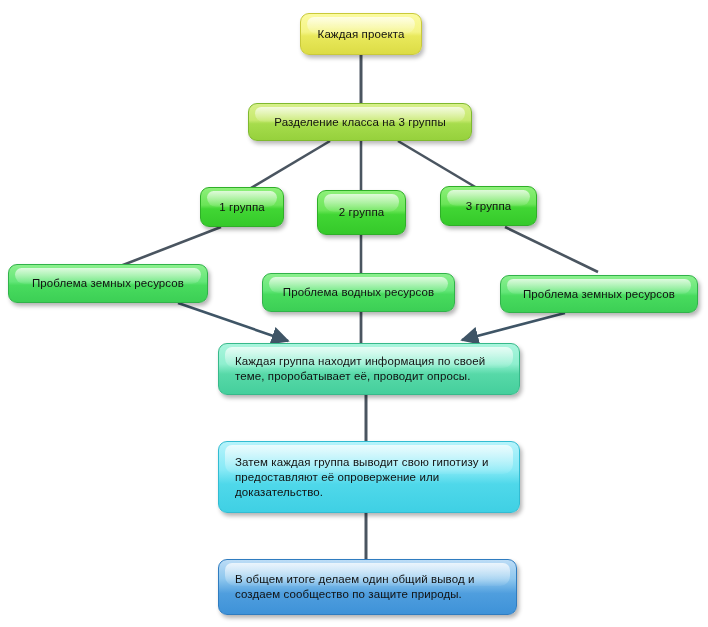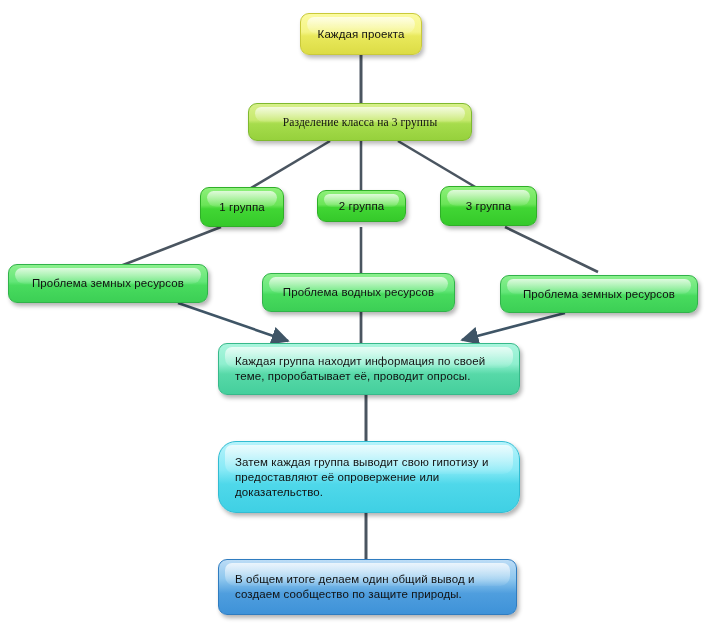--- a/index.html
+++ b/index.html
@@ -116,29 +116,29 @@
     <line x1="565" y1="313" x2="462" y2="340" stroke="#3f5566" stroke-width="2.6" marker-end="url(#arrow)"></line>
 
     <line x1="366" y1="395" x2="366" y2="441" stroke="#4a5560" stroke-width="3"></line>
     <line x1="366" y1="513" x2="366" y2="559" stroke="#4a5560" stroke-width="3"></line>
   </svg>
 
   <div class="node n-yellow center-text" style="left:300px;top:13px;width:122px;height:42px;">
     <span class="lbl">Каждая проекта</span>
   </div>
 
-  <div class="node n-ygreen center-text" style="left:248px;top:103px;width:224px;height:38px;font-family:Liberation Serif, serif;">
+  <div class="node n-ygreen center-text" style="left:248px;top:103px;width:224px;height:38px;">
     <span class="lbl">Разделение класса на 3 группы</span>
   </div>
 
   <div class="node n-green center-text" style="left:200px;top:187px;width:84px;height:40px;">
     <span class="lbl">1 группа</span>
   </div>
 
-  <div class="node n-green center-text" style="left:317px;top:190px;width:89px;height:32px;">
+  <div class="node n-green center-text" style="left:317px;top:190px;width:89px;height:45px;">
     <span class="lbl">2 группа</span>
   </div>
 
   <div class="node n-green center-text" style="left:440px;top:186px;width:97px;height:40px;">
     <span class="lbl">3 группа</span>
   </div>
 
   <div class="node n-green2 center-text" style="left:8px;top:264px;width:200px;height:39px;">
     <span class="lbl">Проблема земных ресурсов</span>
   </div>
@@ -148,21 +148,21 @@
   </div>
 
   <div class="node n-green2 center-text" style="left:500px;top:275px;width:198px;height:38px;">
     <span class="lbl">Проблема земных ресурсов</span>
   </div>
 
   <div class="node n-mint" style="left:218px;top:343px;width:302px;height:52px;padding:0 16px;">
     <span class="lbl">Каждая группа находит информация по своей теме, проробатывает её, проводит опросы.</span>
   </div>
 
-  <div class="node n-cyan" style="left:218px;top:441px;width:302px;height:72px;padding:0 16px;border-radius:18px;">
+  <div class="node n-cyan" style="left:218px;top:441px;width:302px;height:72px;padding:0 16px;">
     <span class="lbl">Затем каждая группа выводит свою гипотизу и предоставляют её опровержение или доказательство.</span>
   </div>
 
   <div class="node n-blue" style="left:218px;top:559px;width:299px;height:56px;padding:0 16px;">
     <span class="lbl">В общем итоге делаем один общий вывод и создаем сообщество по защите природы.</span>
   </div>
 
 </div>
 
 </body></html>

